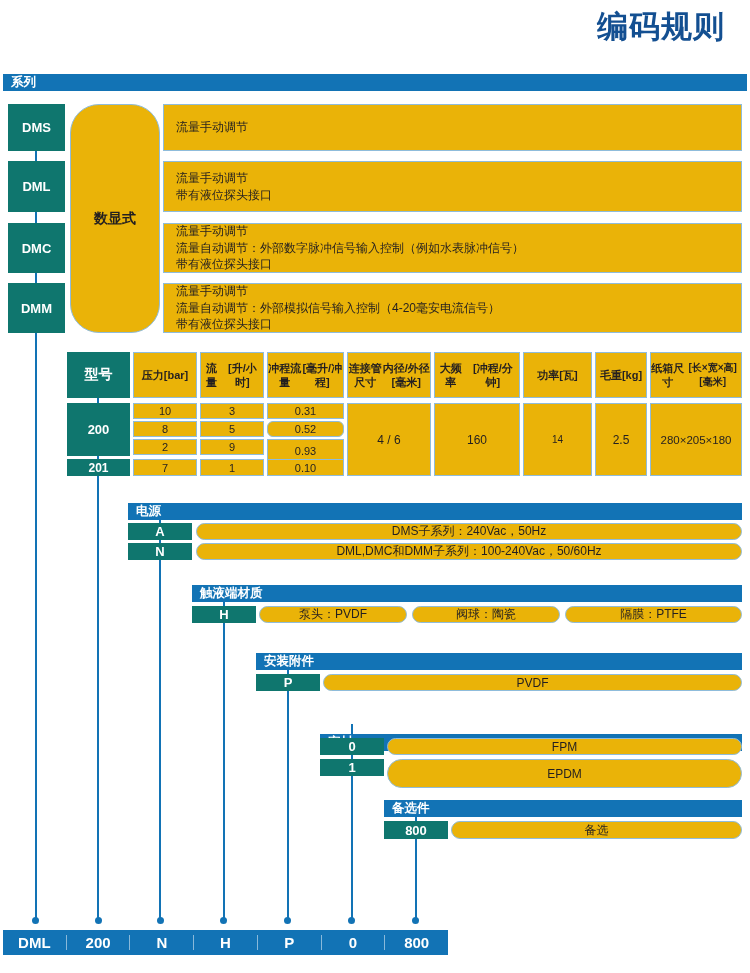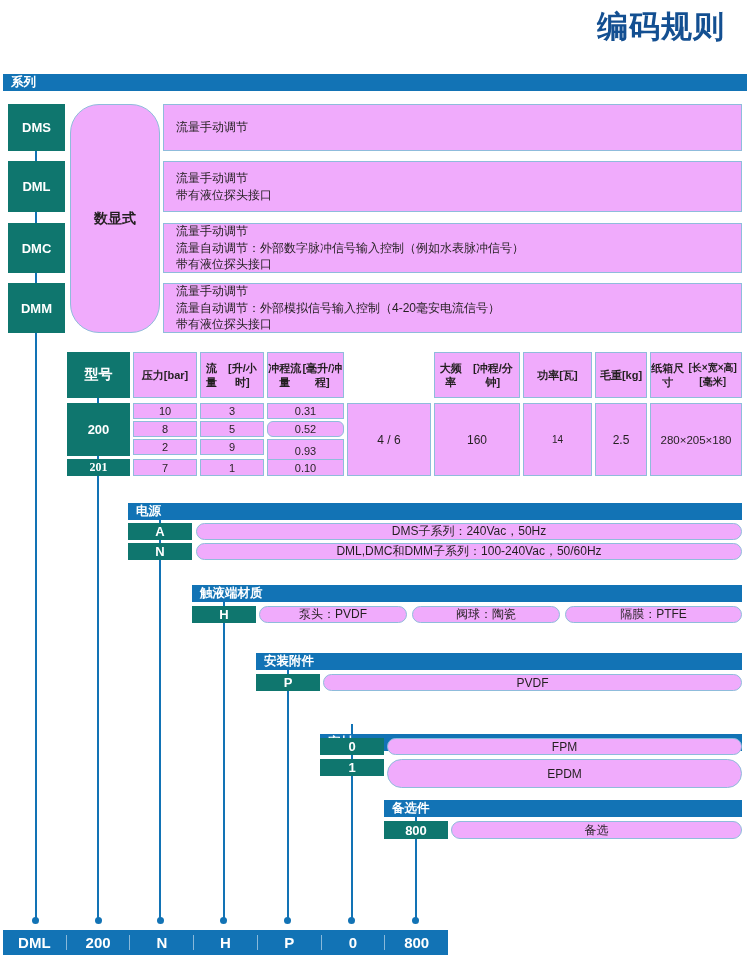--- a/index.html
+++ b/index.html
@@ -1,20 +1,20 @@
 <!DOCTYPE html>
 <html><head>
 <meta charset="utf-8">
 <style>
   * { margin:0; padding:0; box-sizing:border-box; }
   body { background:#fff; font-family:"Liberation Sans","DejaVu Sans",sans-serif; }
   #page { position:relative; width:750px; height:973px; background:#ffffff; overflow:hidden; color:#231f20; }
   .abs { position:absolute; }
   .bluebox { background:#0f766e; color:#fff; font-weight:bold; display:flex; align-items:center; justify-content:center; }
-  .wbox { background:#f0abfc; border:1px solid #8fbcdb; }
+  .wbox { background:#eab308; border:1px solid #8fbcdb; }
   .hdrbar { background:#1273b5; color:#fff; font-weight:bold; font-size:12.5px; display:flex; align-items:center; padding-left:8px; }
   .vline { position:absolute; width:2px; background:#1273b5; }
   .dot { position:absolute; width:7px; height:7px; border-radius:50%; background:#1273b5; }
   .descbox { display:flex; flex-direction:column; justify-content:center; padding-left:12px; font-size:12px; line-height:16.5px; }
   .centertxt { display:flex; align-items:center; justify-content:center; font-size:12px;border-radius:29px; }
   .thcell { display:flex; flex-direction:row; align-items:center; justify-content:center; font-weight:bold; font-size:11px; line-height:14px; text-align:center; }
   .tdcell { display:flex; align-items:center; justify-content:center; font-size:11px; }
   .title { font-weight:bold; font-size:31px; color:#134f91; letter-spacing:1px; }
   .codebar { background:#1273b5; display:flex; align-items:stretch; }
   .codeseg { flex:1; display:flex; align-items:center; justify-content:center; color:#fff; font-weight:bold; font-size:15px; }
@@ -70,39 +70,43 @@
     <div>[bar]</div>
   </div>
   <div class="abs wbox thcell" style="left:200px; top:352px; width:64px; height:46px;">
     <div>流量</div>
     <div>[升/小时]</div>
   </div>
   <div class="abs wbox thcell" style="left:267px; top:352px; width:77px; height:46px;">
     <div>冲程流量</div>
     <div>[毫升/冲程]</div>
   </div>
+  <div class="abs wbox thcell" style="left:347px; top:352px; width:84px; height:46px;">
+    <div>连接管尺寸</div>
+    <div>内径/外径[毫米]</div>
+  </div>
   <div class="abs wbox thcell" style="left:434px; top:352px; width:86px; height:46px;">
     <div>大频率</div>
     <div>[冲程/分钟]</div>
   </div>
   <div class="abs wbox thcell" style="left:523px; top:352px; width:69px; height:46px;">
     <div>功率</div>
     <div>[瓦]</div>
   </div>
   <div class="abs wbox thcell" style="left:595px; top:352px; width:52px; height:46px;">
     <div>毛重</div>
     <div>[kg]</div>
   </div>
   <div class="abs wbox thcell" style="left:650px; top:352px; width:92px; height:46px; font-size:10px;">
     <div style="font-size:11px;">纸箱尺寸</div>
     <div>[长×宽×高][毫米]</div>
   </div>
 
   <div class="abs bluebox" style="left:67px; top:403px; width:63px; height:53px; font-size:13px;">200</div>
-  <div class="abs bluebox" style="left:67px; top:459px; width:63px; height:17px; font-size:12px;font-family:Liberation Serif, serif;">201</div>
+  <div class="abs bluebox" style="left:67px; top:459px; width:63px; height:17px; font-size:12px;">201</div>
 
   <div class="abs wbox tdcell" style="left:133px; top:403px; width:64px; height:16px;">10</div>
   <div class="abs wbox tdcell" style="left:200px; top:403px; width:64px; height:16px;">3</div>
   <div class="abs wbox tdcell" style="left:267px; top:403px; width:77px; height:16px;">0.31</div>
   <div class="abs wbox tdcell" style="left:133px; top:421px; width:64px; height:16px;">8</div>
   <div class="abs wbox tdcell" style="left:200px; top:421px; width:64px; height:16px;">5</div>
   <div class="abs wbox tdcell" style="left:267px; top:421px; width:77px; height:16px;border-radius:6px;">0.52</div>
   <div class="abs wbox tdcell" style="left:133px; top:439px; width:64px; height:16px;">2</div>
   <div class="abs wbox tdcell" style="left:200px; top:439px; width:64px; height:16px;">9</div>
   <div class="abs wbox tdcell" style="left:267px; top:439px; width:77px; height:24px;">0.93</div>

